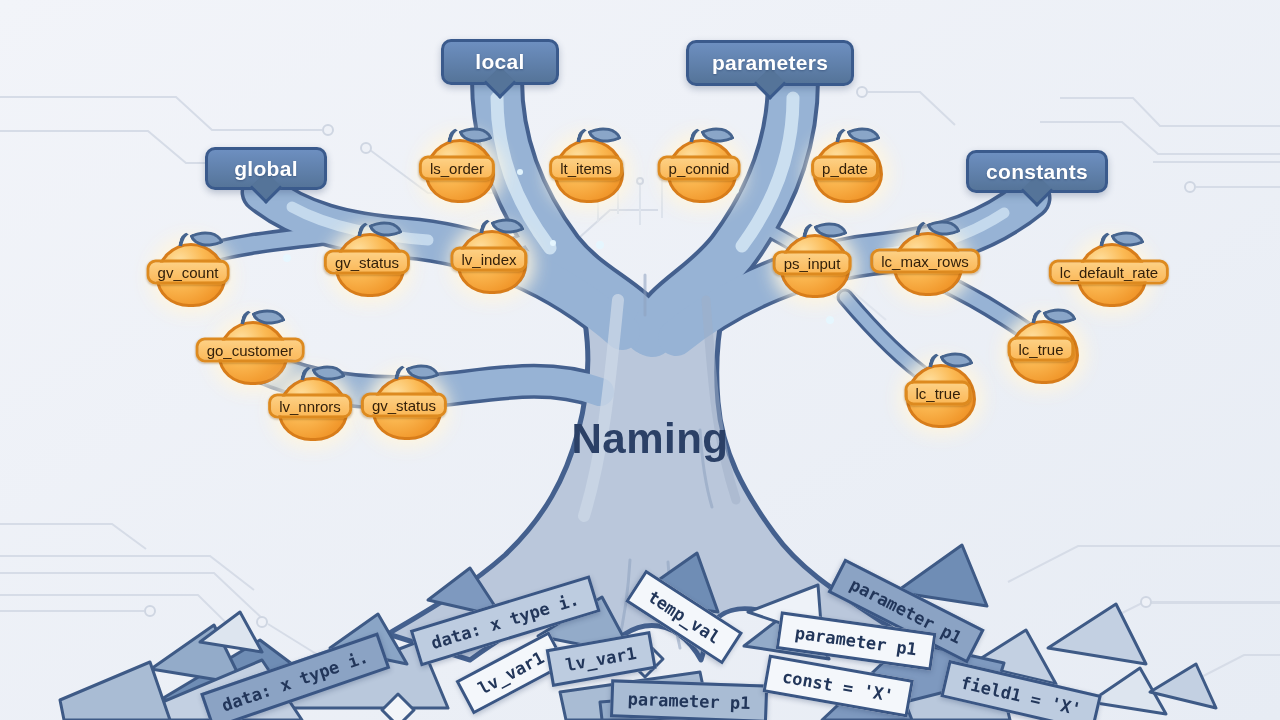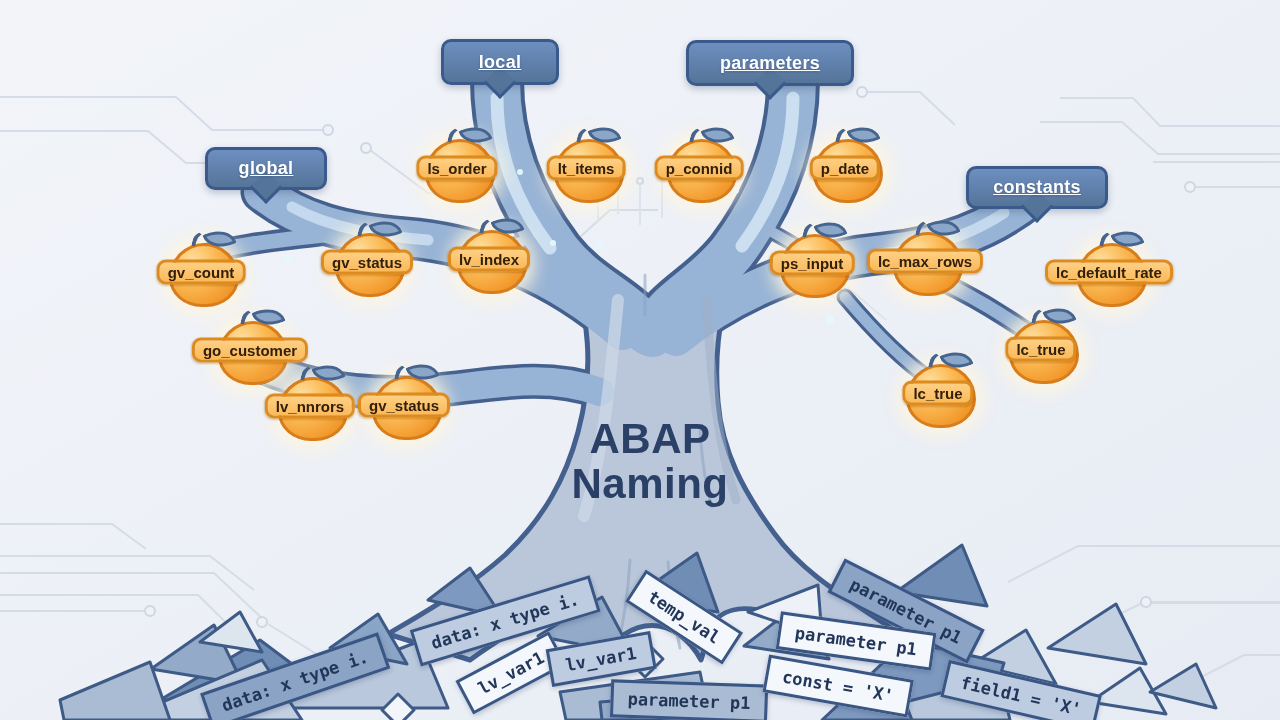--- a/index.html
+++ b/index.html
@@ -4,49 +4,49 @@
 <style>
   html,body{margin:0;padding:0;width:1280px;height:720px;overflow:hidden;
     font-family:"Liberation Sans",sans-serif;background:#eef1f7;}
   #stage{position:relative;width:1280px;height:720px;overflow:hidden;}
   #scene-svg{position:absolute;left:0;top:0;z-index:0;}
 
   
   .banner{position:absolute;z-index:30;display:flex;align-items:center;justify-content:center;
     background:linear-gradient(180deg,#6d8fc0 0%,#557499 100%);
     border:3px solid #3a5a8c;border-radius:10px;color:#fff;
-    font-weight:bold;font-size:18px;letter-spacing:.3px;
+    font-weight:bold;font-size:21px;letter-spacing:.3px;
     text-shadow:0 1px 2px rgba(20,40,80,.35);
-    box-shadow:0 3px 7px rgba(40,60,100,.28);text-decoration:underline;}
+    box-shadow:0 3px 7px rgba(40,60,100,.28);}
   .banner::after{content:"";position:absolute;left:50%;bottom:-12px;width:20px;height:20px;
     background:#557499;border-right:3px solid #3a5a8c;border-bottom:3px solid #3a5a8c;
     transform:translateX(-50%) rotate(45deg);z-index:-1;}
   .banner-global{left:205px;top:147px;width:116px;height:37px;}
   .banner-local{left:441px;top:39px;width:112px;height:40px;}
   .banner-parameters{left:686px;top:40px;width:162px;height:40px;}
-  .banner-constants{left:966px;top:150px;width:136px;height:37px;margin-top:16px;}
+  .banner-constants{left:966px;top:150px;width:136px;height:37px;}
 
   
   .fruit{position:absolute;z-index:25;width:64px;height:58px;
     transform:translate(-50%,-50%);}
   .apple{position:absolute;left:0;top:0;width:64px;height:58px;
     background:radial-gradient(circle at 32% 26%,#ffe0a0 0%,#fbb953 40%,#f29a2e 75%,#e8891f 100%);
     border:3px solid #d87d1a;
     border-radius:50% 50% 47% 47% / 55% 55% 45% 45%;
     box-shadow:0 0 18px 7px rgba(255,246,222,.95);}
   .apple::before{content:"";position:absolute;top:-17px;left:33px;width:23px;height:14px;
     background:#8aa6c8;border:3px solid #46648e;
     border-radius:2px 95% 2px 95%;transform:rotate(-22deg);}
   .apple::after{content:"";position:absolute;top:-15px;left:21px;width:12px;height:15px;
     border-left:4px solid #46648e;border-top:2px solid transparent;
     border-radius:70% 0 0 0;transform:rotate(15deg);}
   .fruit-label{position:absolute;left:50%;top:50%;transform:translate(-50%,-50%);
     background:linear-gradient(180deg,#fdd084,#fbb95a);
     border:3px solid #dd8a1f;border-radius:9px;padding:1px 8px;
-    font-weight:bold;font-size:15px;color:#33200a;white-space:nowrap;
+    font-weight:normal;font-size:15px;color:#33200a;white-space:nowrap;
     box-shadow:0 1px 2px rgba(120,70,0,.28);z-index:2;text-align:center;}
 
   
   .tree-title{position:absolute;left:650px;top:416px;transform:translateX(-50%);
     z-index:12;text-align:center;color:#2b4066;font-weight:bold;
     font-size:42px;line-height:1.08;letter-spacing:.5px;}
 
   
   .card{position:absolute;z-index:40;transform:translate(-50%,-50%) rotate(var(--r,0deg));
     border:3px solid #3a5684;color:#22365a;white-space:nowrap;
@@ -209,42 +209,41 @@
     <span>local</span>
   </div>
   <div class="banner banner-parameters">
     <span>parameters</span>
   </div>
   <div class="banner banner-constants">
     <span>constants</span>
   </div>
 
   <div class="tree-title">
-    <div>ABAP</div>
     <div>Naming</div>
   </div>
 
   <div id="fruit-layer">
       <div class="fruit" style="left: 457px; top: 168px;">
         <div class="apple"></div>
         <div class="fruit-label">ls_order</div>
       </div>
       <div class="fruit" style="left: 586px; top: 168px;">
         <div class="apple"></div>
         <div class="fruit-label">lt_items</div>
       </div>
       <div class="fruit" style="left: 699px; top: 168px;">
         <div class="apple"></div>
         <div class="fruit-label">p_connid</div>
       </div>
       <div class="fruit" style="left: 845px; top: 168px;">
         <div class="apple"></div>
         <div class="fruit-label">p_date</div>
       </div>
-      <div class="fruit" style="left: 201px; top: 272px;">
+      <div class="fruit" style="left: 188px; top: 272px;">
         <div class="apple"></div>
         <div class="fruit-label">gv_count</div>
       </div>
       <div class="fruit" style="left: 367px; top: 262px;">
         <div class="apple"></div>
         <div class="fruit-label">gv_status</div>
       </div>
       <div class="fruit" style="left: 489px; top: 259px;">
         <div class="apple"></div>
         <div class="fruit-label">lv_index</div>

